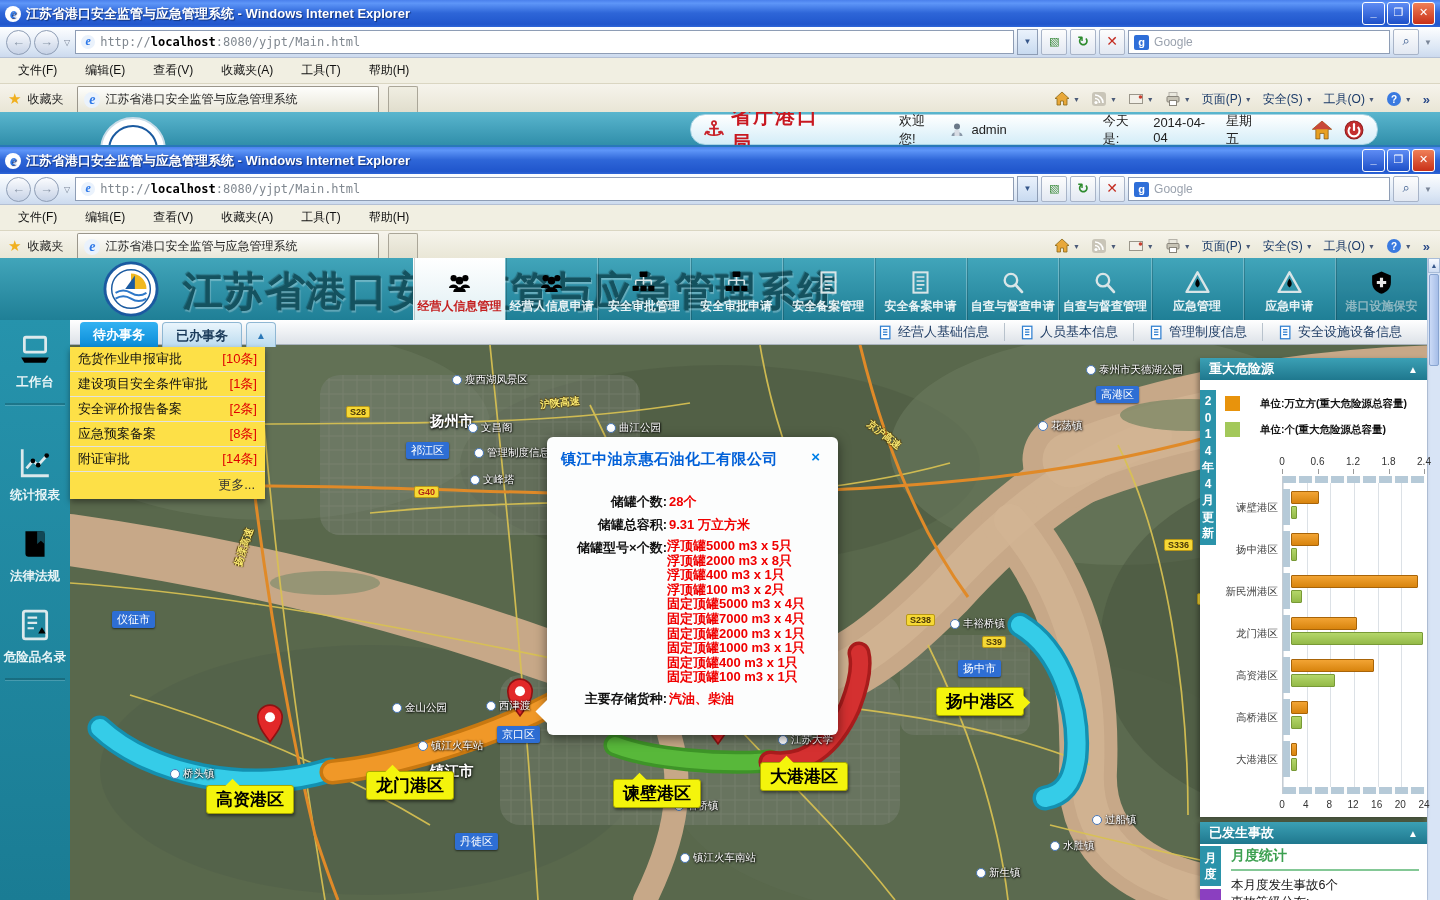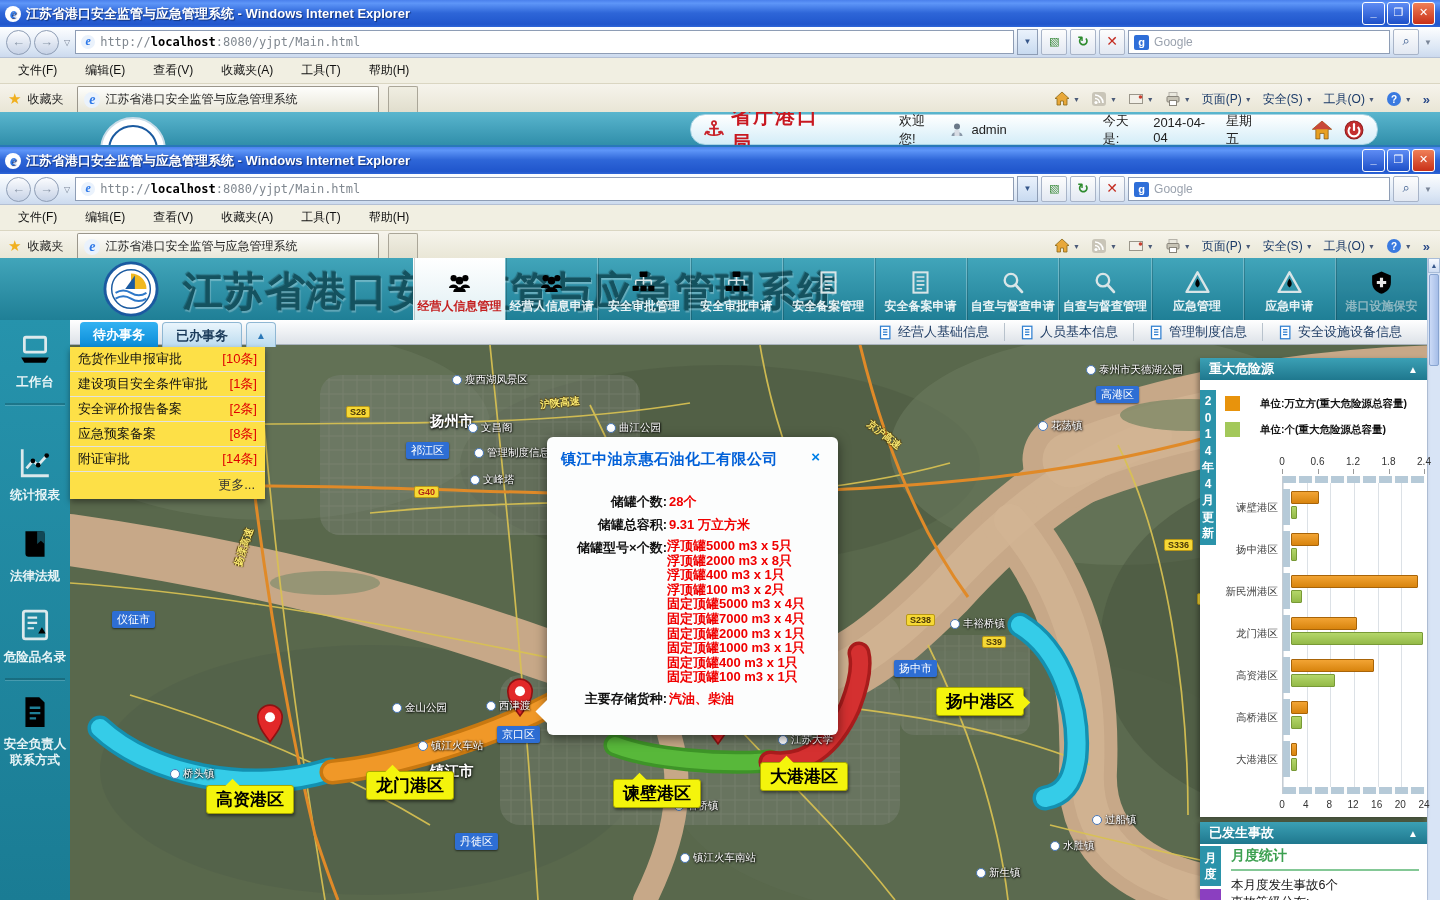--- a/index.html
+++ b/index.html
@@ -615,29 +615,20 @@
       </div>
       <div class="sideitem">
         <svg>
           <use href="#i-list"></use>
         </svg>
         <div>
           <div>危险品名录</div>
         </div>
       </div>
       <div class="sidesep"></div>
-      <div class="sideitem">
-        <svg>
-          <use href="#i-contact"></use>
-        </svg>
-        <div>
-          <div>安全负责人</div>
-          <div>联系方式</div>
-        </div>
-      </div>
     </div>
 
   <div class="maparea">
     <svg id="mapsvg" width="1357" height="555" viewBox="0 0 1357 555">
       <defs>
         <pattern id="urban" width="14" height="14" patternUnits="userSpaceOnUse">
           <path d="M0 7 H14 M7 0 V14" stroke="#8A8F7E" stroke-width="1" opacity="0.5"></path>
         </pattern>
       </defs>
       <rect width="1357" height="555" fill="#59684C"></rect>
@@ -704,21 +695,21 @@
           <use href="#i-pin" x="450" y="371" width="27" height="40" transform="translate(-13.5,-38)"></use>
           <use href="#i-pin" x="648" y="399" width="27" height="40" transform="translate(-13.5,-38)"></use>
         </g>
     </svg>
     <div id="maplabels">
         <div class="city" style="left: 360px; top: 67px;">扬州市</div>
         <div class="city" style="left: 360px; top: 417px;">镇江市</div>
         <div class="badge" style="left: 336px; top: 97px;">祁江区</div>
         <div class="badge" style="left: 42px; top: 266px;">仪征市</div>
         <div class="badge" style="left: 427px; top: 381px;">京口区</div>
-        <div class="badge" style="left: 824px; top: 315px;">扬中市</div>
+        <div class="badge" style="left: 888px; top: 315px;">扬中市</div>
         <div class="badge" style="left: 1026px; top: 41px;">高港区</div>
         <div class="badge" style="left: 385px; top: 488px;">丹徒区</div>
         <div class="poi" style="left: 38px; top: 66px;">
           <span class="poidot"></span>
           <span>扬州火车站</span>
         </div>
         <div class="poi" style="left: 382px; top: 28px;">
           <span class="poidot"></span>
           <span>瘦西湖风景区</span>
         </div>

